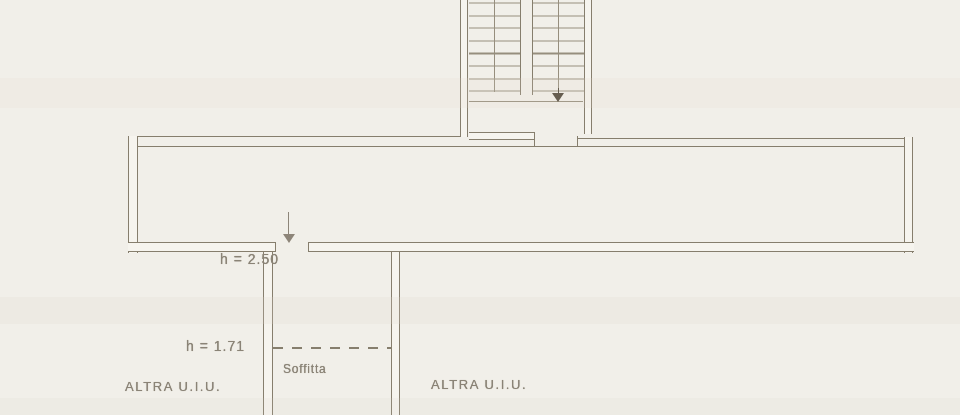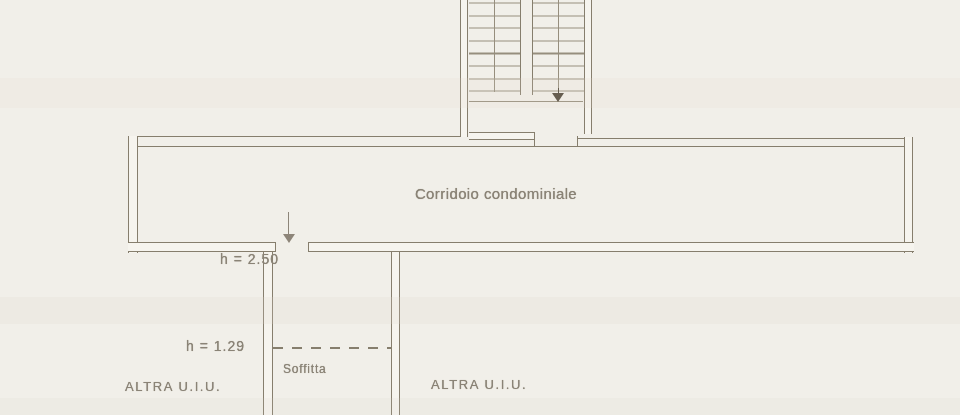--- a/index.html
+++ b/index.html
@@ -68,33 +68,32 @@
   <div class="line-h" style="left:128px;top:136px;width:331.5px;"></div>
   <div class="line-h" style="left:577px;top:137.5px;width:336px;"></div>
   <div class="line-h" style="left:138px;top:146px;width:766px;"></div>
 
   <div class="wall wall-v" style="left:128px;top:136px;width:10px;height:117px;"></div>
   <div class="wall wall-v" style="left:903.5px;top:137px;width:9.5px;height:116px;"></div>
 
   <div class="wall wall-h cap-r" style="left:128px;top:241.5px;width:147.5px;height:10.5px;"></div>
   <div class="wall wall-h cap-l" style="left:307.5px;top:241.5px;width:606px;height:10.5px;"></div>
 
-  <div class="label" style="left:396px;top:185px;width:200px;text-align:center;font-size:15px;letter-spacing:.4px;">Corridoio condominiale</div>
 
   <div class="stem" style="left:288px;top:212px;height:23px;background:var(--arrow-light);"></div>
   <div class="arrow-head" style="left:282.5px;top:234px;border-top:9.5px solid var(--arrow-light);"></div>
 
   <div class="wall wall-v" style="left:262.5px;top:252px;width:10px;height:163px;"></div>
   <div class="wall wall-v" style="left:391px;top:252px;width:9px;height:163px;"></div>
 
   <div class="abs" style="left:272.5px;top:347px;width:119px;height:1.6px;
               background:repeating-linear-gradient(to right, var(--line) 0, var(--line) 10px, transparent 10px, transparent 19px);"></div>
 
   <div class="label" style="left:186px;top:251px;font-size:14px;letter-spacing:1px;margin-left:34px;">h = 2.50</div>
-  <div class="label" style="left:186px;top:338px;font-size:14px;letter-spacing:1px;">h = 1.29</div>
+  <div class="label" style="left:186px;top:338px;font-size:14px;letter-spacing:1px;">h = 1.71</div>
 
   <div class="label" style="left:283px;top:362px;font-size:12px;letter-spacing:.8px;">Soffitta</div>
 
   <div class="label" style="left:125px;top:379px;font-size:13px;letter-spacing:1.6px;">ALTRA U.I.U.</div>
   <div class="label" style="left:431px;top:377px;font-size:13px;letter-spacing:1.6px;">ALTRA U.I.U.</div>
 
   <div class="scanband" style="top:78px;height:30px;background:rgba(229,216,207,.16);"></div>
   <div class="scanband" style="top:297px;height:27px;background:rgba(226,214,205,.20);"></div>
   <div class="scanband" style="top:398px;height:17px;background:rgba(212,207,198,.12);"></div>
 </div>

